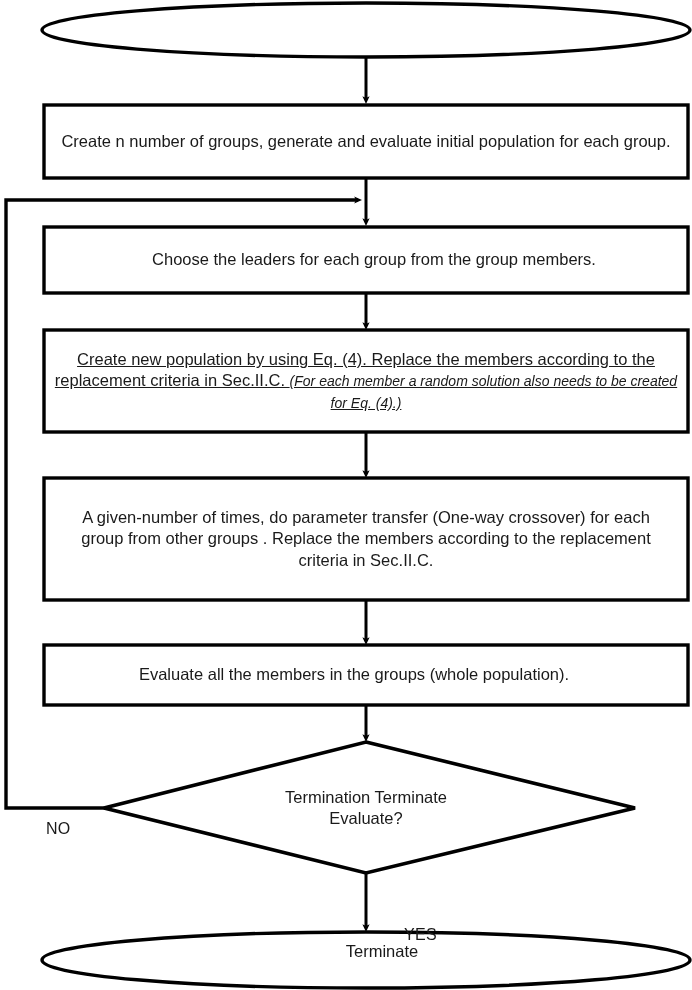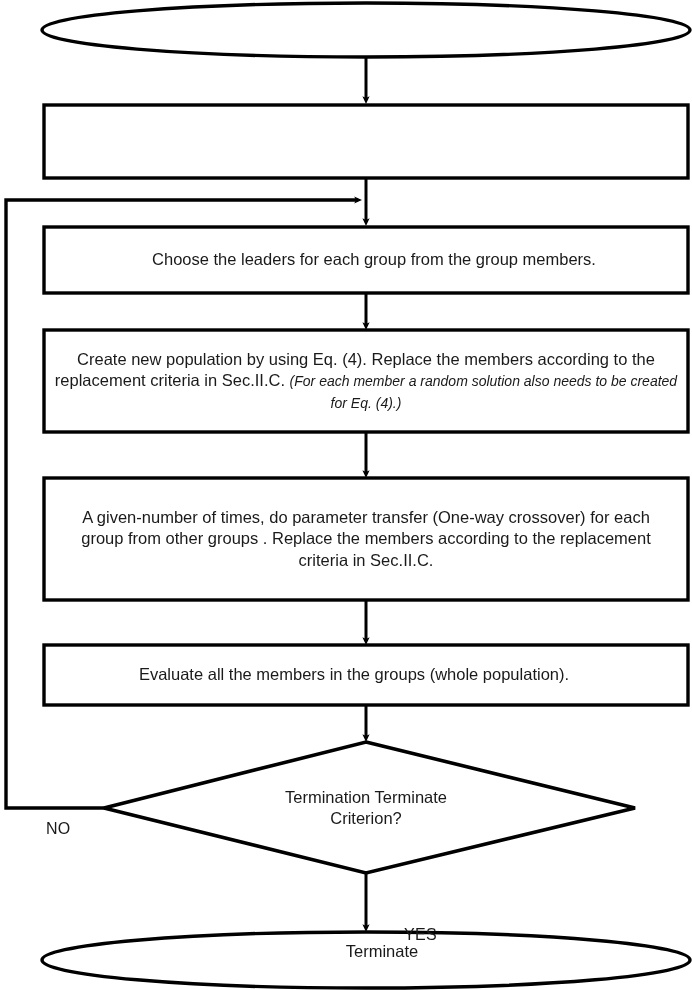--- a/index.html
+++ b/index.html
@@ -91,38 +91,39 @@
     <line x1="366" y1="705" x2="366" y2="738" stroke="#000000" stroke-width="3" marker-end="url(#arrowhead)"></line>
 
     <polygon points="366,742 635,808 366,873 104,808" fill="#ffffff" stroke="#000000" stroke-width="3.6" stroke-linejoin="miter"></polygon>
 
     <line x1="366" y1="873" x2="366" y2="928" stroke="#000000" stroke-width="3" marker-end="url(#arrowhead)"></line>
 
     <ellipse cx="366" cy="960" rx="324" ry="28" fill="#ffffff" stroke="#000000" stroke-width="3.4"></ellipse>
   </svg>
 
 
+  <div class="node-text" style="left:44px; top:105px; width:644px; height:73px;">Create n number of groups, generate and evaluate initial population for each group.</div>
 
   <div class="node-text" style="left:52px; top:227px; width:644px; height:66px;">Choose the leaders for each group from the group members.</div>
 
-  <div class="node-text" style="left:44px; top:330px; width:644px; height:102px; padding:0 10px;">
+  <div class="node-text" style="left:44px; top:330px; width:644px; height:102px; padding:0 10px;text-decoration:underline;">
     <div>
       <span>Create new population by using Eq. (4). Replace the members according to the replacement criteria in Sec.II.C.</span>
       <span class="italic-note">(For each member a random solution also needs to be created for Eq. (4).)</span>
     </div>
   </div>
 
   <div class="node-text" style="left:44px; top:478px; width:644px; height:122px; padding:0 22px;">A given-number of times, do parameter transfer (One-way crossover) for each group from  other groups . Replace the members according to the replacement criteria in Sec.II.C.</div>
 
   <div class="node-text" style="left:44px; top:645px; width:620px; height:60px;">Evaluate all the members in the groups (whole population).</div>
 
   <div class="node-text" style="left:206px; top:775px; width:320px; height:66px; padding:0;">
     <div>
       <div>Termination Terminate</div>
-      <div>Criterion?</div>
+      <div>Evaluate?</div>
     </div>
   </div>
 
   <div class="node-text terminal-text" style="left:58px; top:932px; width:648px; height:40px;">Terminate</div>
 
   <div class="edge-label" style="left:46px; top:779px;">NO</div>
 
   <div class="edge-label" style="left:404px; top:885px;">YES</div>
 
 </div>

